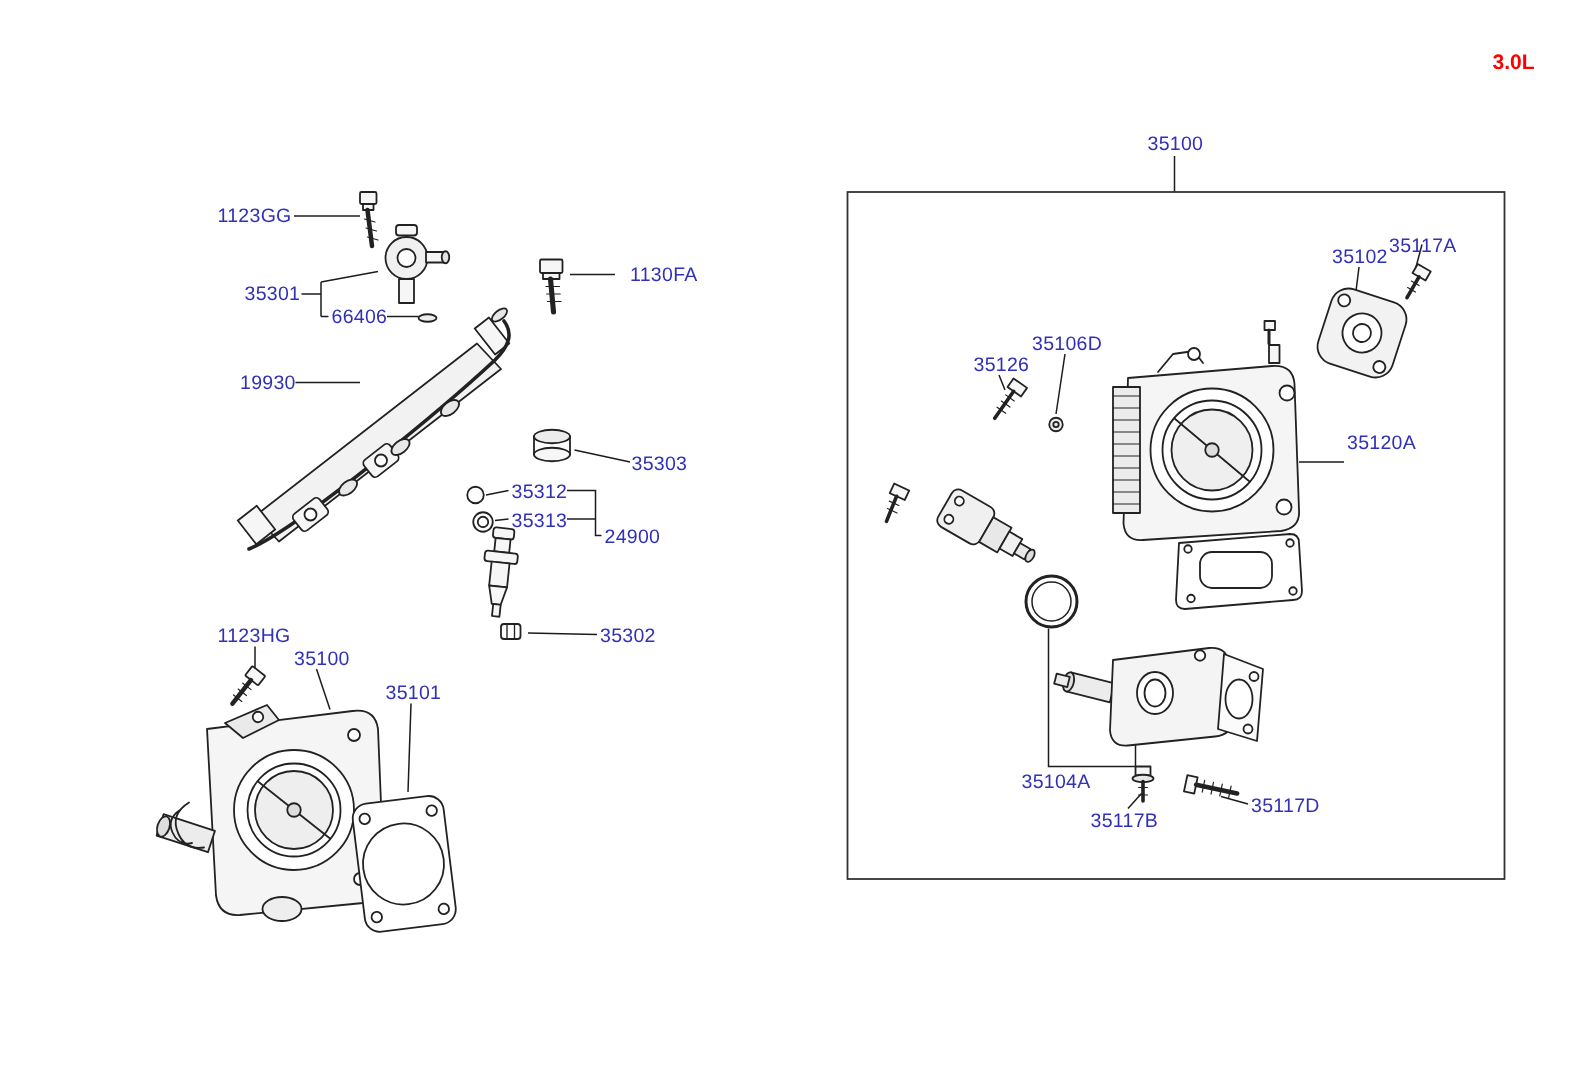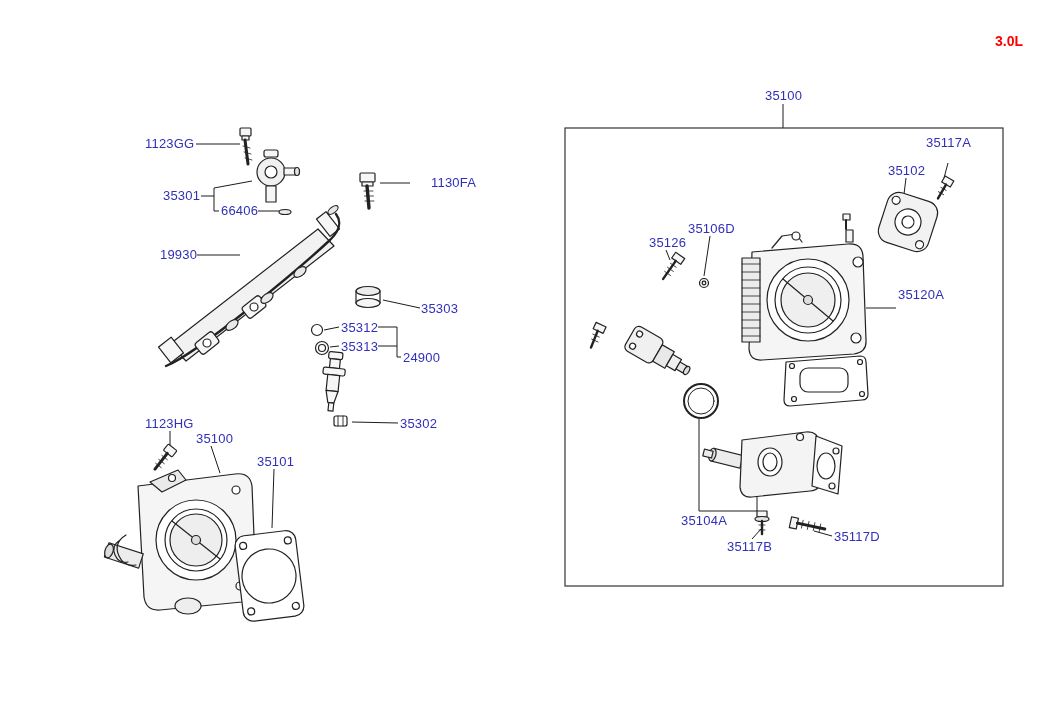--- a/index.html
+++ b/index.html
@@ -262,32 +262,32 @@
       </g>
     </g>
   </svg>
 
   <div class="variant-badge">3.0L</div>
 
   <div class="part-label" style="left:145px;top:137px">1123GG</div>
   <div class="part-label" style="left:163px;top:189px">35301</div>
   <div class="part-label" style="left:221px;top:204px">66406</div>
   <div class="part-label" style="left:160px;top:248px">19930</div>
-  <div class="part-label" style="left:431px;top:176px">1130FA</div>
+  <div class="part-label" style="left:420px;top:176px">1130FA</div>
   <div class="part-label" style="left:421px;top:302px">35303</div>
   <div class="part-label" style="left:341px;top:321px">35312</div>
   <div class="part-label" style="left:341px;top:340px">35313</div>
   <div class="part-label" style="left:403px;top:351px">24900</div>
   <div class="part-label" style="left:400px;top:417px">35302</div>
   <div class="part-label" style="left:145px;top:417px">1123HG</div>
   <div class="part-label" style="left:196px;top:432px">35100</div>
   <div class="part-label" style="left:257px;top:455px">35101</div>
 
   <div class="part-label" style="left:765px;top:89px">35100</div>
-  <div class="part-label" style="left:926px;top:136px">35117A</div>
+  <div class="part-label" style="left:926px;top:157px">35117A</div>
   <div class="part-label" style="left:888px;top:164px">35102</div>
   <div class="part-label" style="left:688px;top:222px">35106D</div>
   <div class="part-label" style="left:649px;top:236px">35126</div>
   <div class="part-label" style="left:898px;top:288px">35120A</div>
   <div class="part-label" style="left:681px;top:514px">35104A</div>
   <div class="part-label" style="left:727px;top:540px">35117B</div>
   <div class="part-label" style="left:834px;top:530px">35117D</div>
 
 </div>
 

